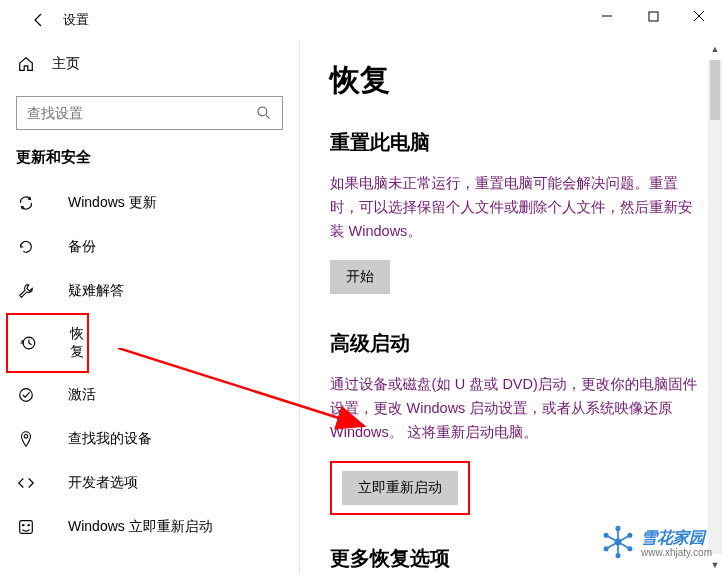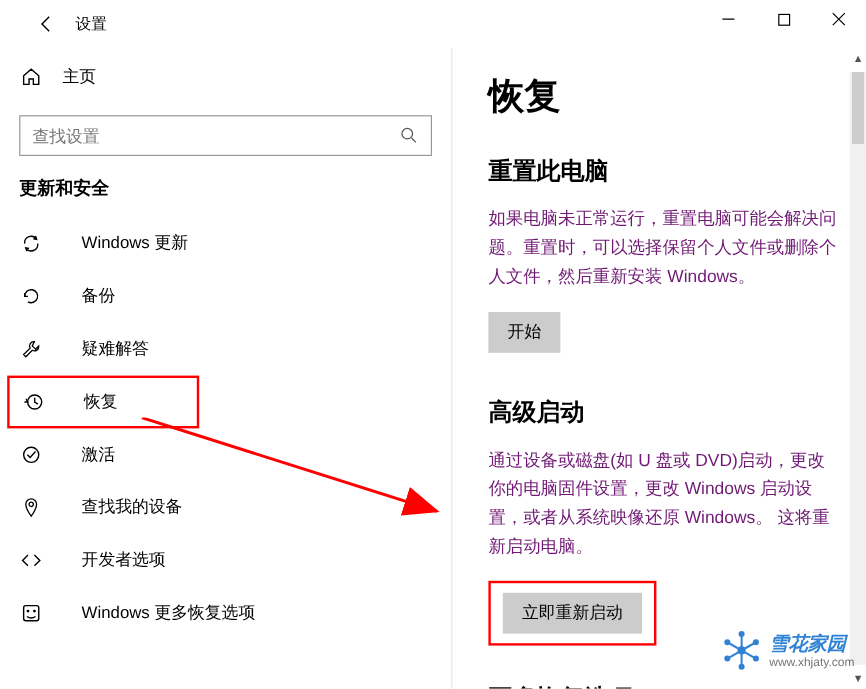--- a/index.html
+++ b/index.html
@@ -43,21 +43,21 @@
     width: 46px; height: 32px;
     display: flex; align-items: center; justify-content: center;
     font-size: 12px;
     font-family: "Segoe MDL2 Assets", sans-serif;
   }
   .app {
     display: flex;
     height: calc(574px - 40px);
   }
   .sidebar {
-    width: 377px;
+    width: 300px;
     border-right: 1px solid #e5e5e5;
     padding-top: 4px;
   }
   .home-row {
     display: flex;
     align-items: center;
     padding: 10px 16px;
     gap: 16px;
   }
   .icon {
@@ -311,21 +311,21 @@
 
     <div class="nav-item">
       <span class="icon">
         <svg viewBox="0 0 20 20">
             <rect x="3" y="3" width="14" height="14" rx="2" stroke="#000" stroke-width="1.3" fill="none"></rect>
             <circle cx="7" cy="8" r="1.3" fill="#000"></circle>
             <circle cx="13" cy="8" r="1.3" fill="#000"></circle>
             <path d="M6 13 Q10 16 14 13" stroke="#000" stroke-width="1.3" fill="none"></path>
           </svg>
       </span>
-      <span>Windows 更多恢复选项</span>
+      <span>Windows 立即重新启动</span>
     </div>
   </div>
 
   <div class="content">
     <h1>恢复</h1>
 
     <h2>重置此电脑</h2>
     <p>如果电脑未正常运行，重置电脑可能会解决问题。重置时，可以选择保留个人文件或删除个人文件，然后重新安装 Windows。</p>
     <button class="btn">开始</button>
 

